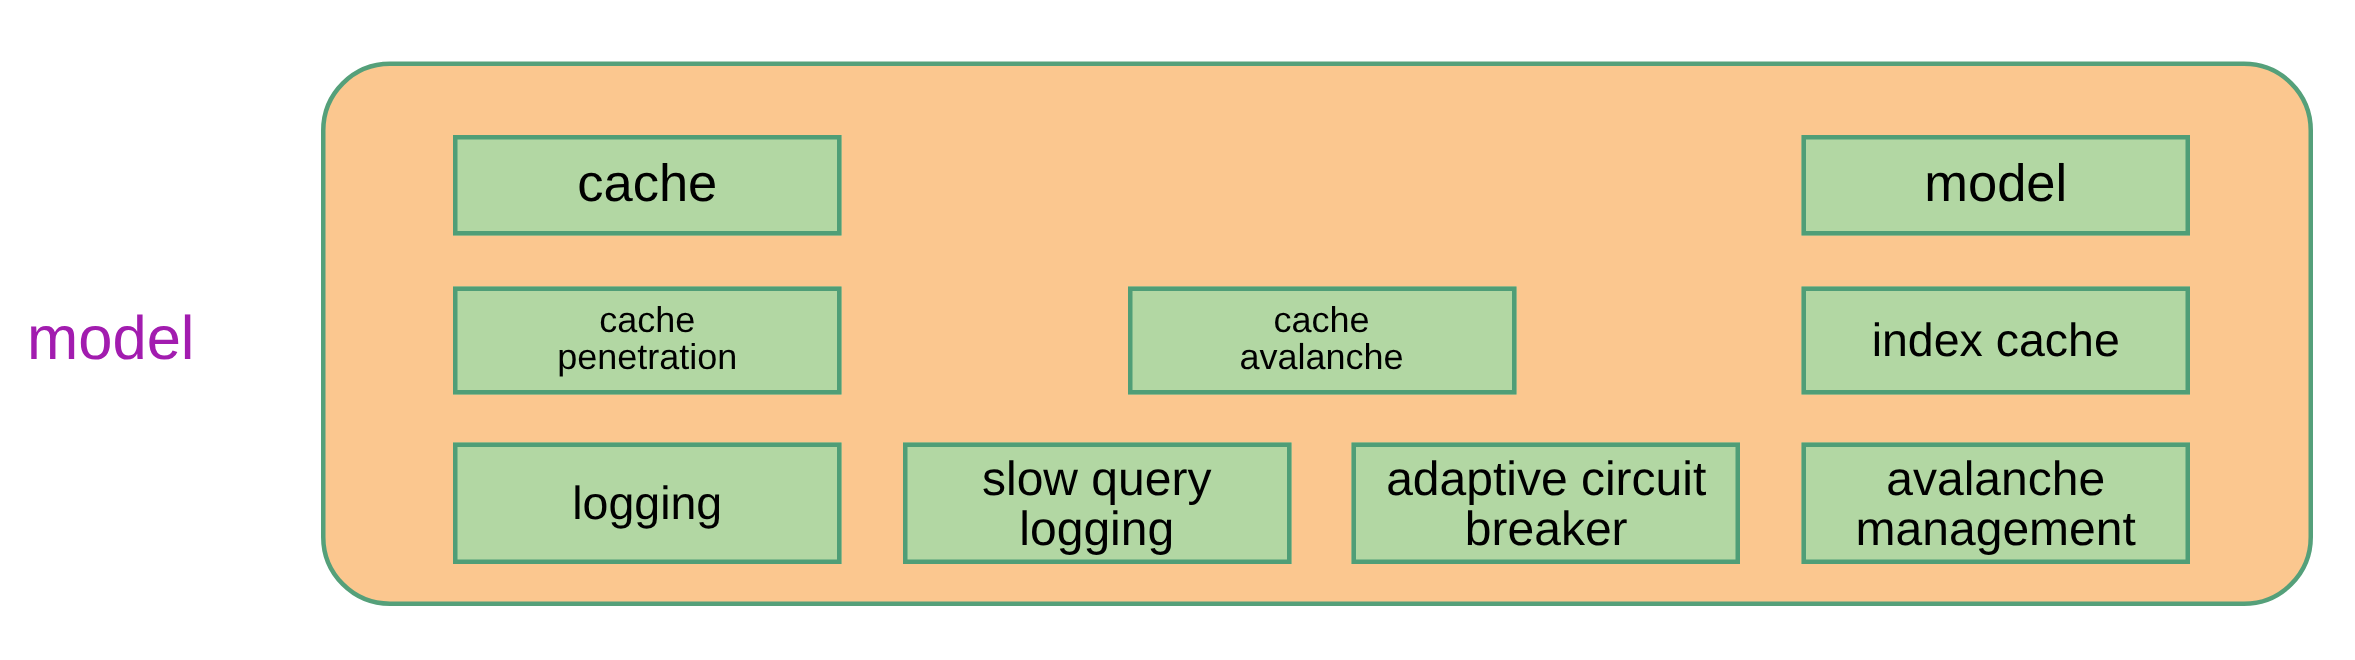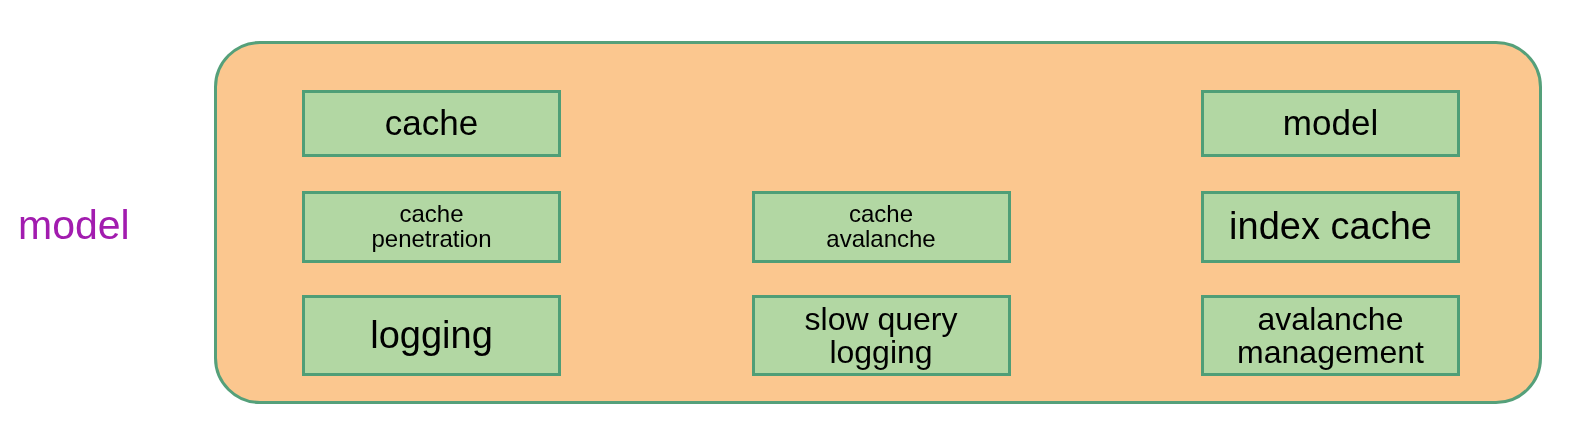--- a/index.html
+++ b/index.html
@@ -82,21 +82,21 @@
     line-height: 1.03;
   }
 
   
   .row-0 .feature-box { font-size: 35px; }
   
   .row-1 .feature-box { font-size: 24px; }
   .row-2 .feature-box { font-size: 32px; }
 
   
-  .feature-box.single-line { font-size: 38px; text-align: right; }
+  .feature-box.single-line { font-size: 31px; text-align: right; }
 </style>
 </head>
 <body>
 
 <div id="canvas">
 
   <div id="model-label">model</div>
 
   <div id="model-container">
 
@@ -112,19 +112,21 @@
 penetration</div>
         <div class="feature-box">cache
 avalanche</div>
         <div class="feature-box single-line">index cache</div>
       </div>
 
       <div class="feature-row row-2">
         <div class="feature-box single-line">logging</div>
         <div class="feature-box">slow query
 logging</div>
+        <div class="feature-box">adaptive circuit
+breaker</div>
         <div class="feature-box">avalanche
 management</div>
       </div>
 
     </div>
   </div>
 </div>
 
 </body></html>

